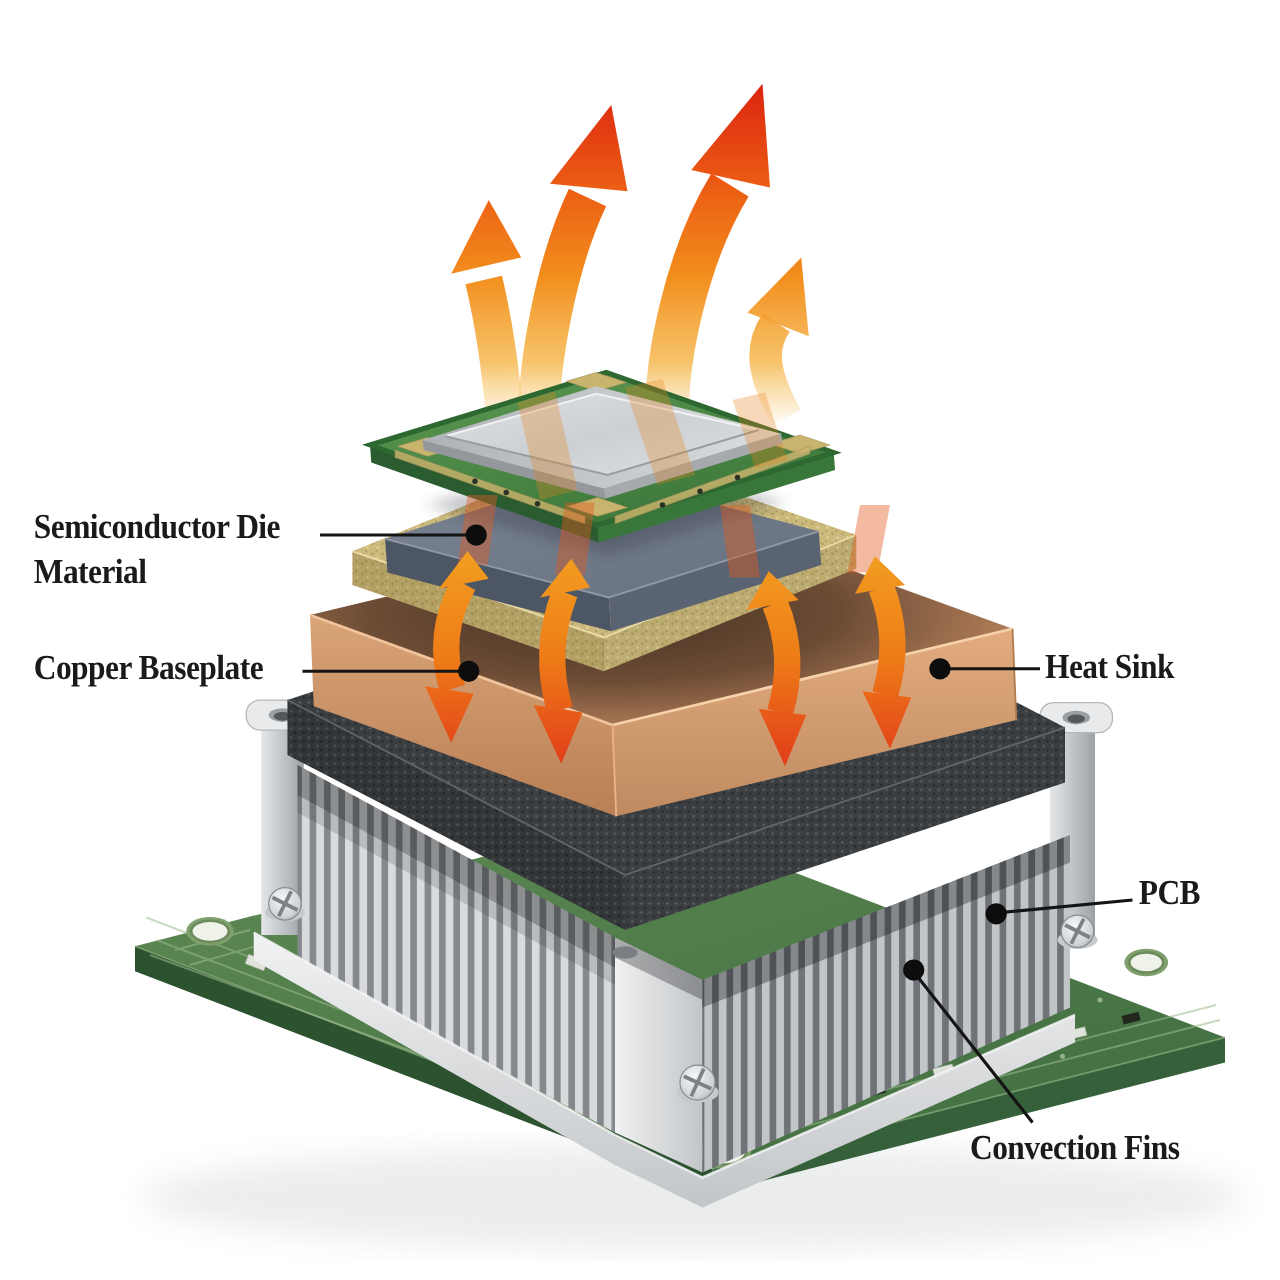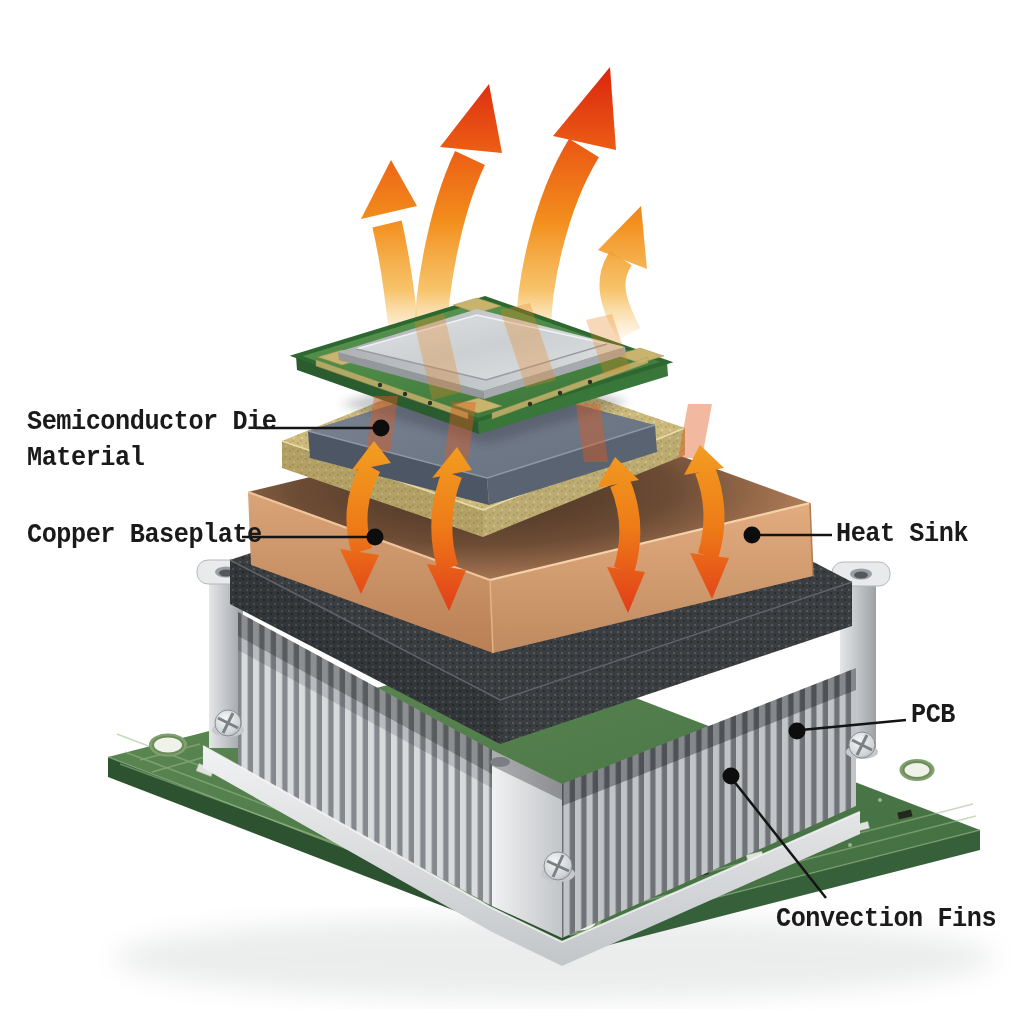--- a/index.html
+++ b/index.html
@@ -1,17 +1,17 @@
 <!DOCTYPE html>
 <html><head>
 <meta charset="utf-8">
 <style>
   html,body{margin:0;padding:0;background:#ffffff;}
   .stage{position:relative;width:1024px;height:1024px;background:#ffffff;overflow:hidden;
-         font-family:Liberation Mono, monospace;}
+         font-family:Liberation Serif, serif;}
   .stage svg{position:absolute;left:0;top:0;}
   .label{position:absolute;font-weight:bold;font-size:28px;line-height:36px;color:#1a1a1a;
          letter-spacing:-0.5px;transform:scaleX(0.9);transform-origin:left top;white-space:nowrap;}
 </style>
 </head>
 <body>
 
 <div class="stage">
 <svg width="1024" height="1024" viewBox="0 0 1024 1024">
 <defs>

